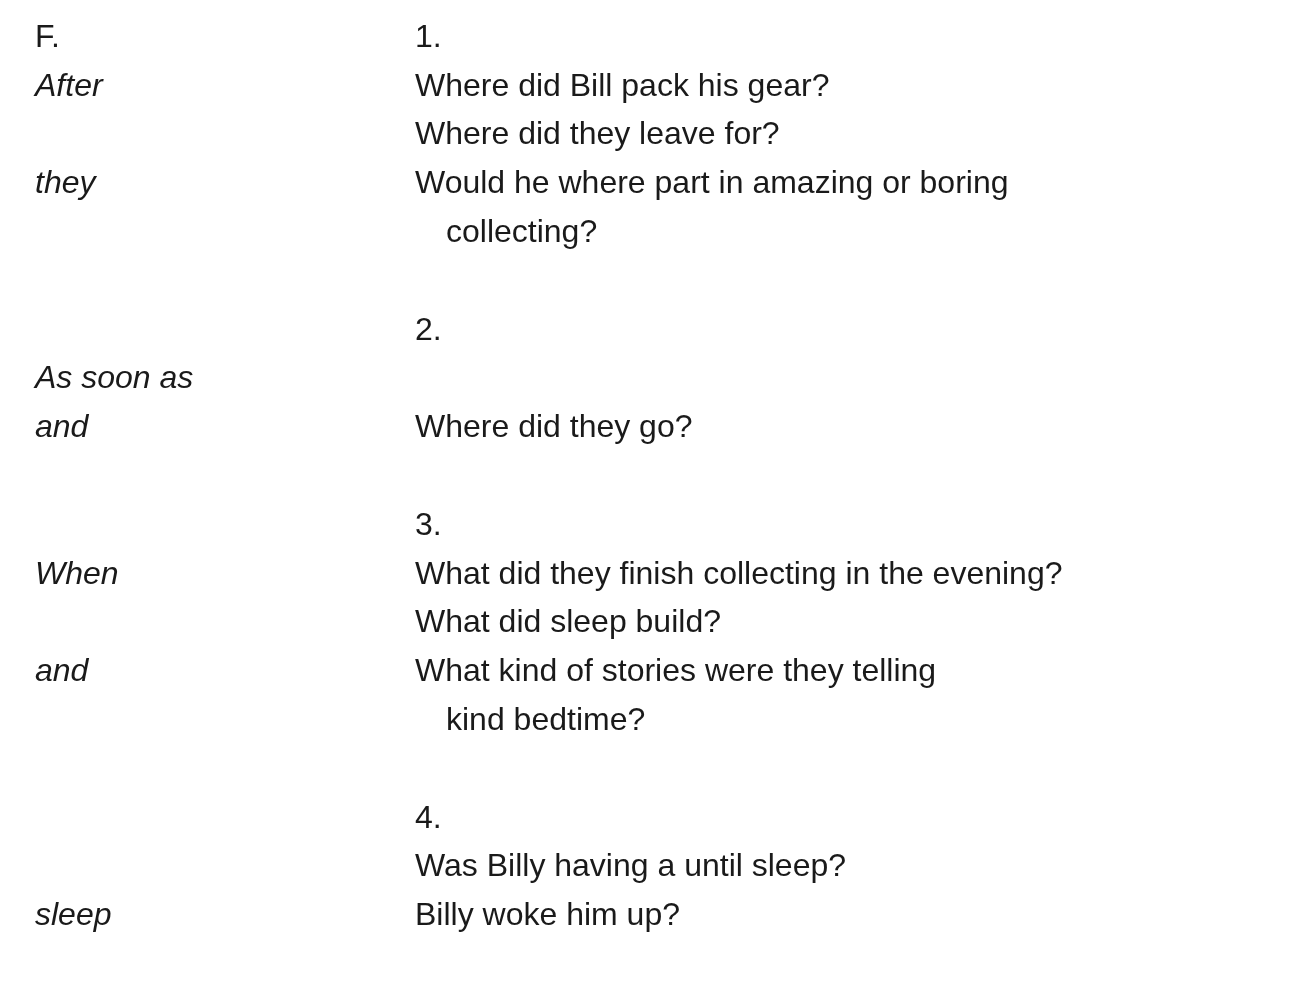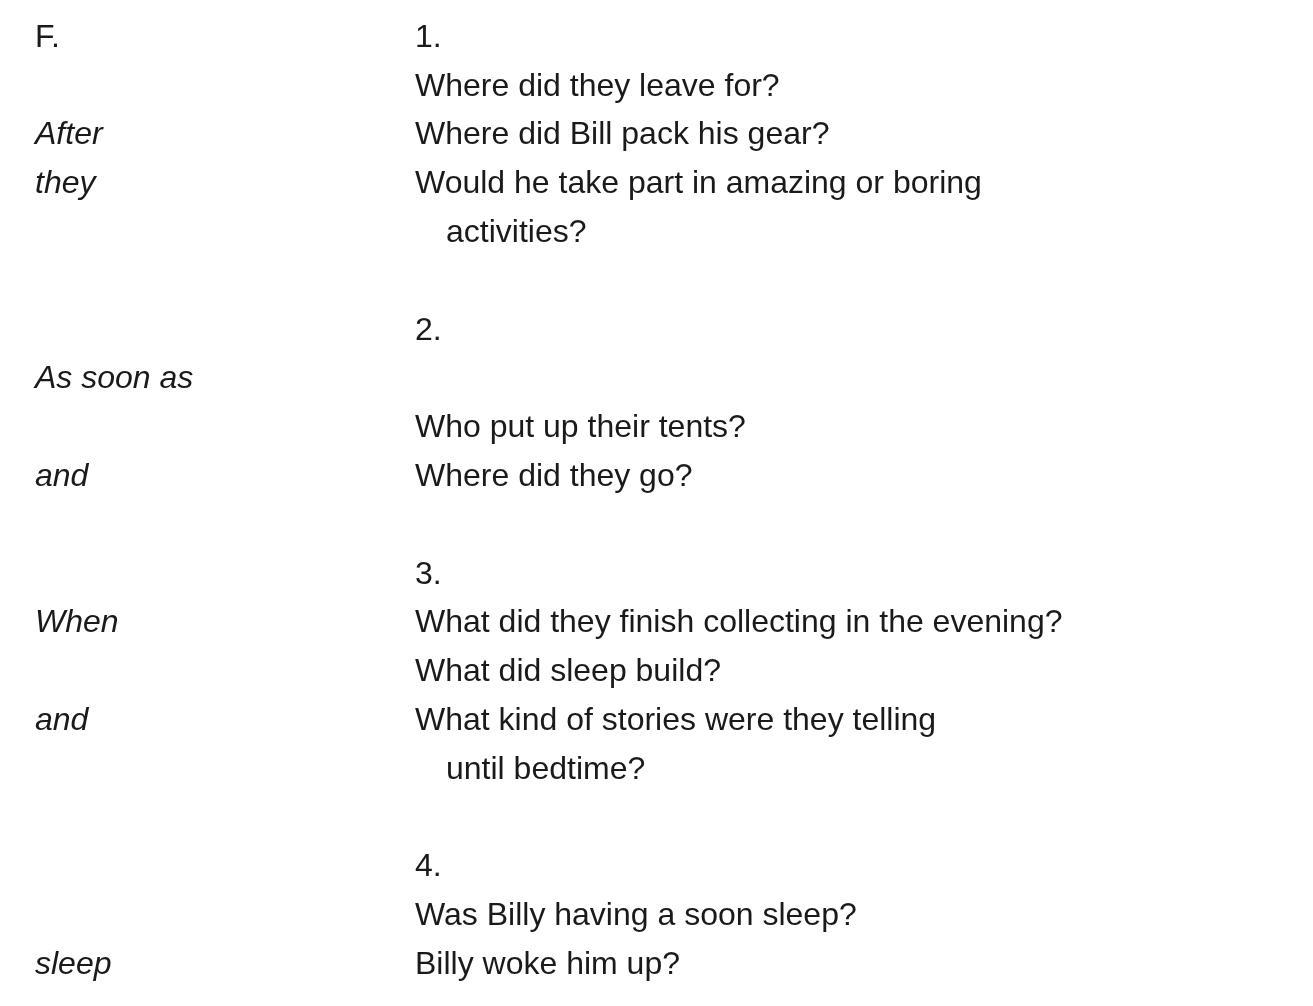--- a/index.html
+++ b/index.html
@@ -37,57 +37,53 @@
 <body style="background: rgb(255, 255, 255);">
 
 <div class="page" style="color: rgb(26, 26, 26);">
 
   <div class="row">
     <span class="lc upright">F.</span>
     <span class="rc">1.</span>
   </div>
 
   <div class="row">
+    <span class="lc">After</span>
+    <span class="rc">Where did Bill pack his gear?</span>
+  </div>
+
+  <div class="row">
     <span class="lc"></span>
     <span class="rc">Where did they leave for?</span>
   </div>
 
   <div class="row">
-    <span class="lc">After</span>
-    <span class="rc">Where did Bill pack his gear?</span>
-  </div>
-
-  <div class="row">
     <span class="lc">they</span>
-    <span class="rc">Would he take part in amazing or boring</span>
+    <span class="rc">Would he where part in amazing or boring</span>
   </div>
 
   <div class="row">
     <span class="lc"></span>
-    <span class="rc indent">activities?</span>
+    <span class="rc indent">collecting?</span>
   </div>
 
   <div class="row">
     <span class="lc"></span>
     <span class="rc"></span>
   </div>
 
   <div class="row">
     <span class="lc"></span>
     <span class="rc">2.</span>
   </div>
 
   <div class="row">
     <span class="lc">As soon as</span>
   </div>
 
-  <div class="row">
-    <span class="lc"></span>
-    <span class="rc">Who put up their tents?</span>
-  </div>
 
   <div class="row">
     <span class="lc">and</span>
     <span class="rc">Where did they go?</span>
   </div>
 
   <div class="row">
     <span class="lc"></span>
     <span class="rc"></span>
   </div>
@@ -107,36 +103,36 @@
     <span class="rc">What did sleep build?</span>
   </div>
 
   <div class="row">
     <span class="lc">and</span>
     <span class="rc">What kind of stories were they telling</span>
   </div>
 
   <div class="row">
     <span class="lc"></span>
-    <span class="rc indent">until bedtime?</span>
+    <span class="rc indent">kind bedtime?</span>
   </div>
 
   <div class="row">
     <span class="lc"></span>
     <span class="rc"></span>
   </div>
 
   <div class="row">
     <span class="lc"></span>
     <span class="rc">4.</span>
   </div>
 
   <div class="row">
     <span class="lc"></span>
-    <span class="rc">Was Billy having a soon sleep?</span>
+    <span class="rc">Was Billy having a until sleep?</span>
   </div>
 
   <div class="row">
     <span class="lc">sleep</span>
     <span class="rc">Billy woke him up?</span>
   </div>
 
 </div>
 
 </body></html>

